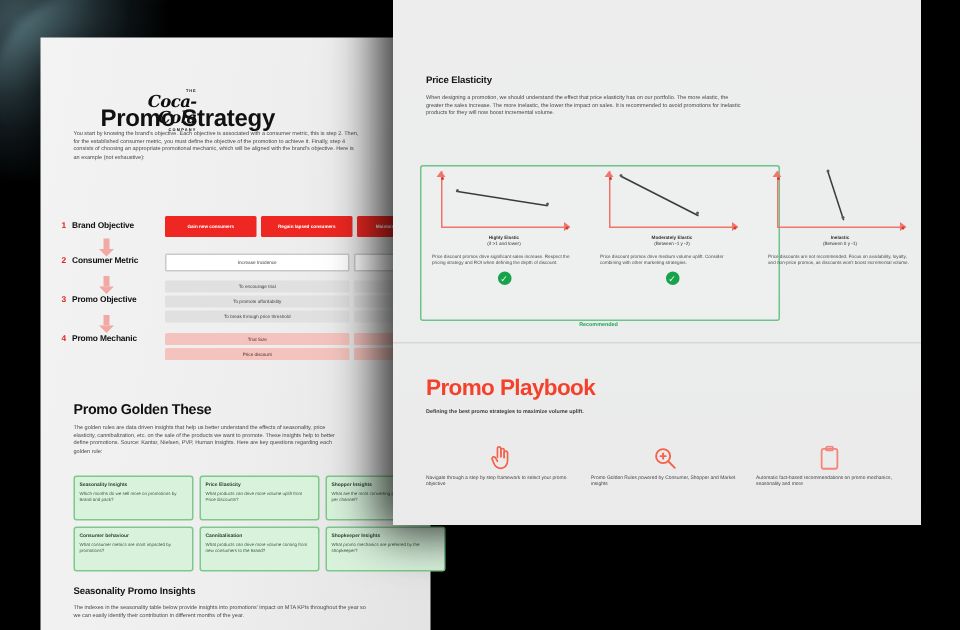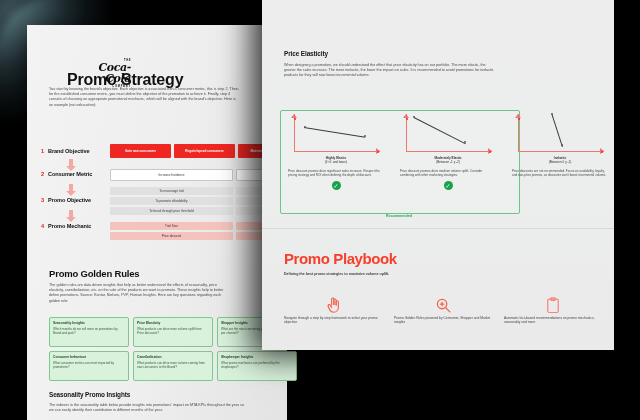--- a/index.html
+++ b/index.html
@@ -177,21 +177,21 @@
 
     <div class="cellrow" style="left:83px;top:197px;">
       <div class="cell cell-pnk">Trial Size</div>
       <div class="cell cell-pnk">Limited edition</div>
     </div>
     <div class="cellrow" style="left:83px;top:207px;">
       <div class="cell cell-pnk">Price discount</div>
       <div class="cell cell-pnk">Combo</div>
     </div>
 
-    <div class="h2" style="position:absolute;left:22px;top:243px;">Promo Golden Rules</div>
+    <div class="h2" style="position:absolute;left:22px;top:243px;">Promo Golden These</div>
     <div class="body-txt" style="position:absolute;left:22px;top:258px;width:180px;">The golden rules are data driven insights that help us better understand the effects of seasonality, price elasticity, cannibalization, etc. on the sale of the products we want to promote. These insights help to better define promotions. Source: Kantar, Nielsen, PVP, Human Insights. Here are key questions regarding each golden rule:</div>
 
     <div class="gcards" style="left:22px;top:292px;width:258px;">
       <div class="gcard">
         <div class="t">Seasonality Insights</div>
         <div class="d">Which months do we sell more on promotions by Brand and pack?</div>
       </div>
       <div class="gcard">
         <div class="t">Price Elasticity</div>
         <div class="d">What products can drive more volume uplift from Price discounts?</div>

